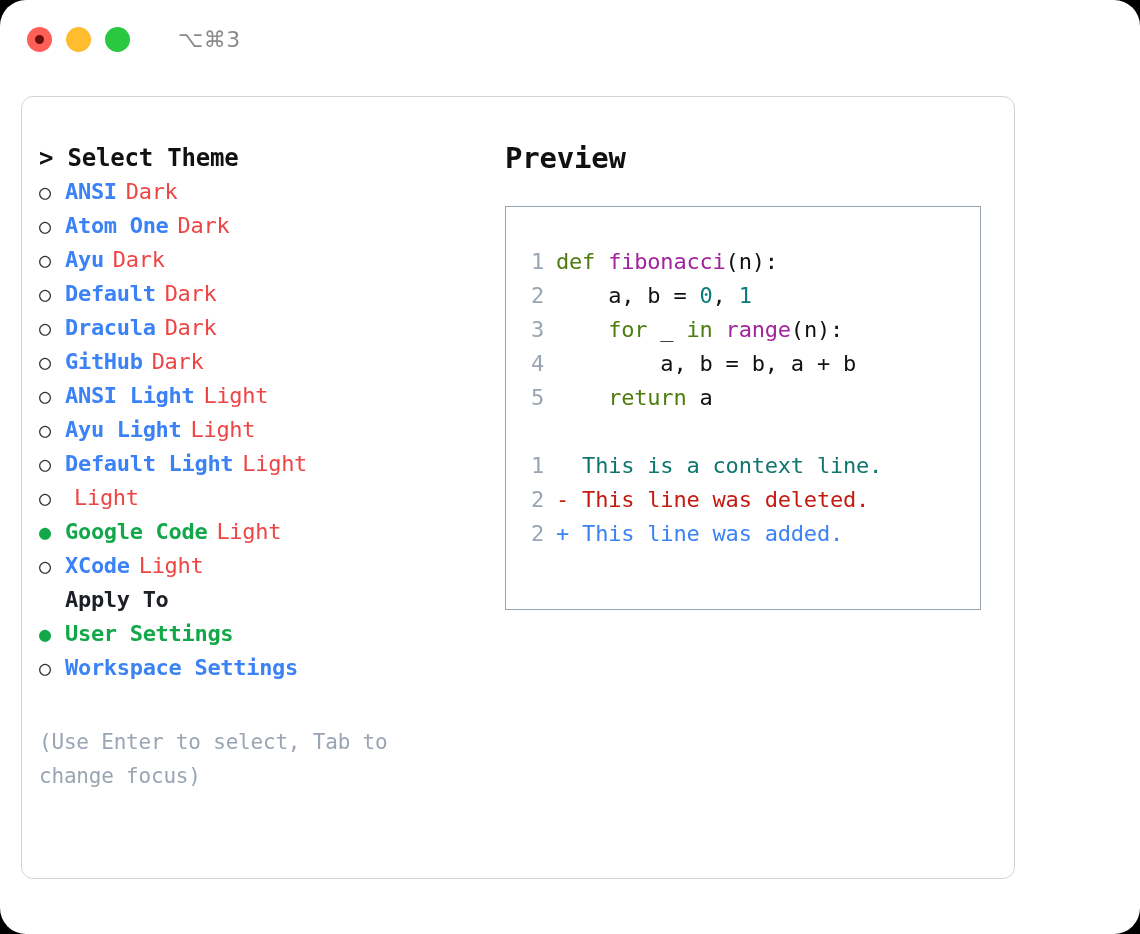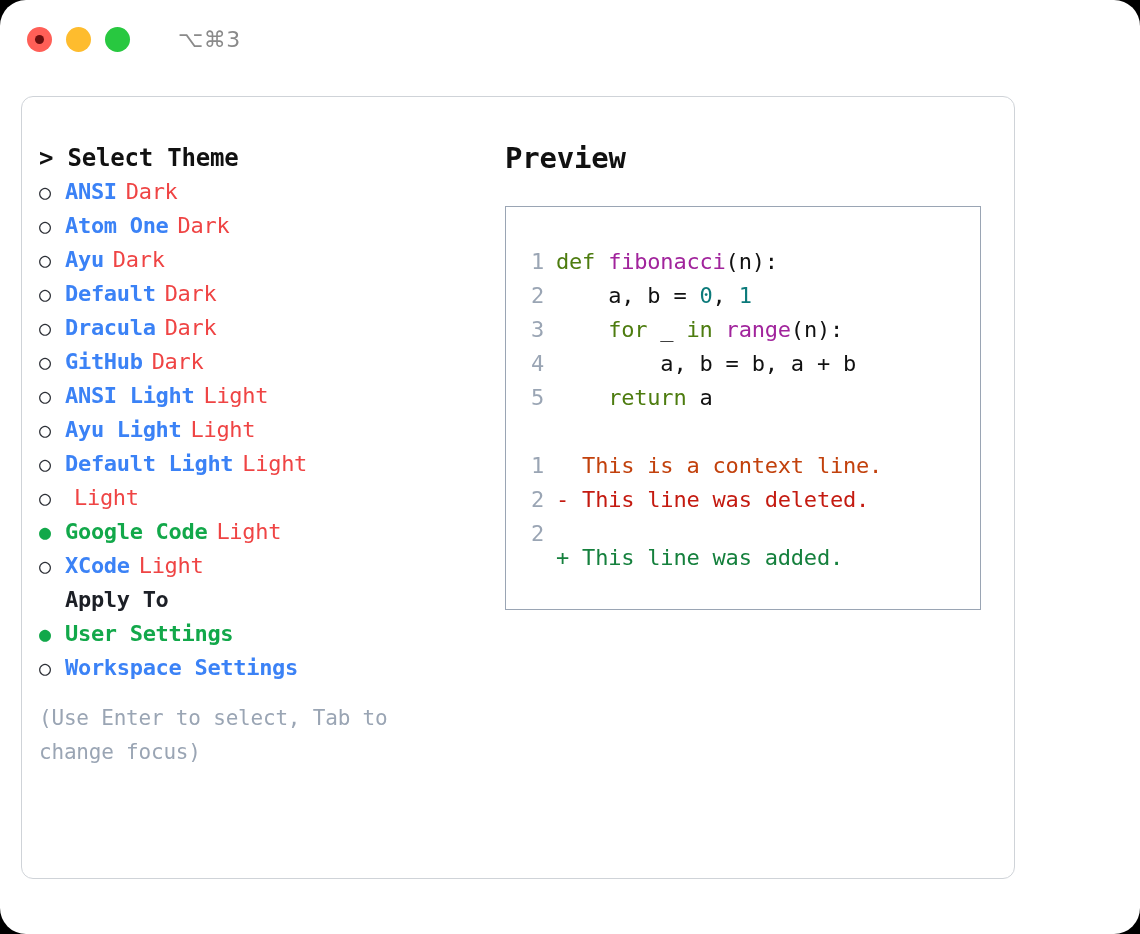--- a/index.html
+++ b/index.html
@@ -98,21 +98,21 @@
   .subsection-title {
     font-size: 22px;
     color: #1c1f26;
     font-weight: bold;
     padding-left: 26px;
     line-height: 34px;
     letter-spacing: -0.3px;
   }
 
   .hint {
-    margin-top: 16px;
+    margin-top: 40px;
     font-size: 21px;
     color: #9aa5b4;
     line-height: 34px;
     width: 410px;
     letter-spacing: -0.2px;
   }
 
   
   .right-col { padding-left: 23px; }
 
@@ -149,23 +149,23 @@
   }
   .code-text { color: #111111; }
 
   .tok-kw  { color: #4d7c0f; }
   .tok-fn  { color: #a1249c; }
   .tok-num { color: #0b7a7a; }
   .tok-pl  { color: #111111; }
 
   .gap { height: 34px; }
 
-  .diff-ctx { color: #c2410c; }
+  .diff-ctx { color: #0f766e; }
   .diff-del { color: #c41a10; }
-  .diff-add { color: #15803d; margin-top: 24px; }
+  .diff-add { color: #3b82f6; }
 </style>
 </head>
 <body>
 
 <div class="page">
 
   <div class="titlebar">
     <div class="lights">
       <div class="light red">
           <div class="dot"></div>

